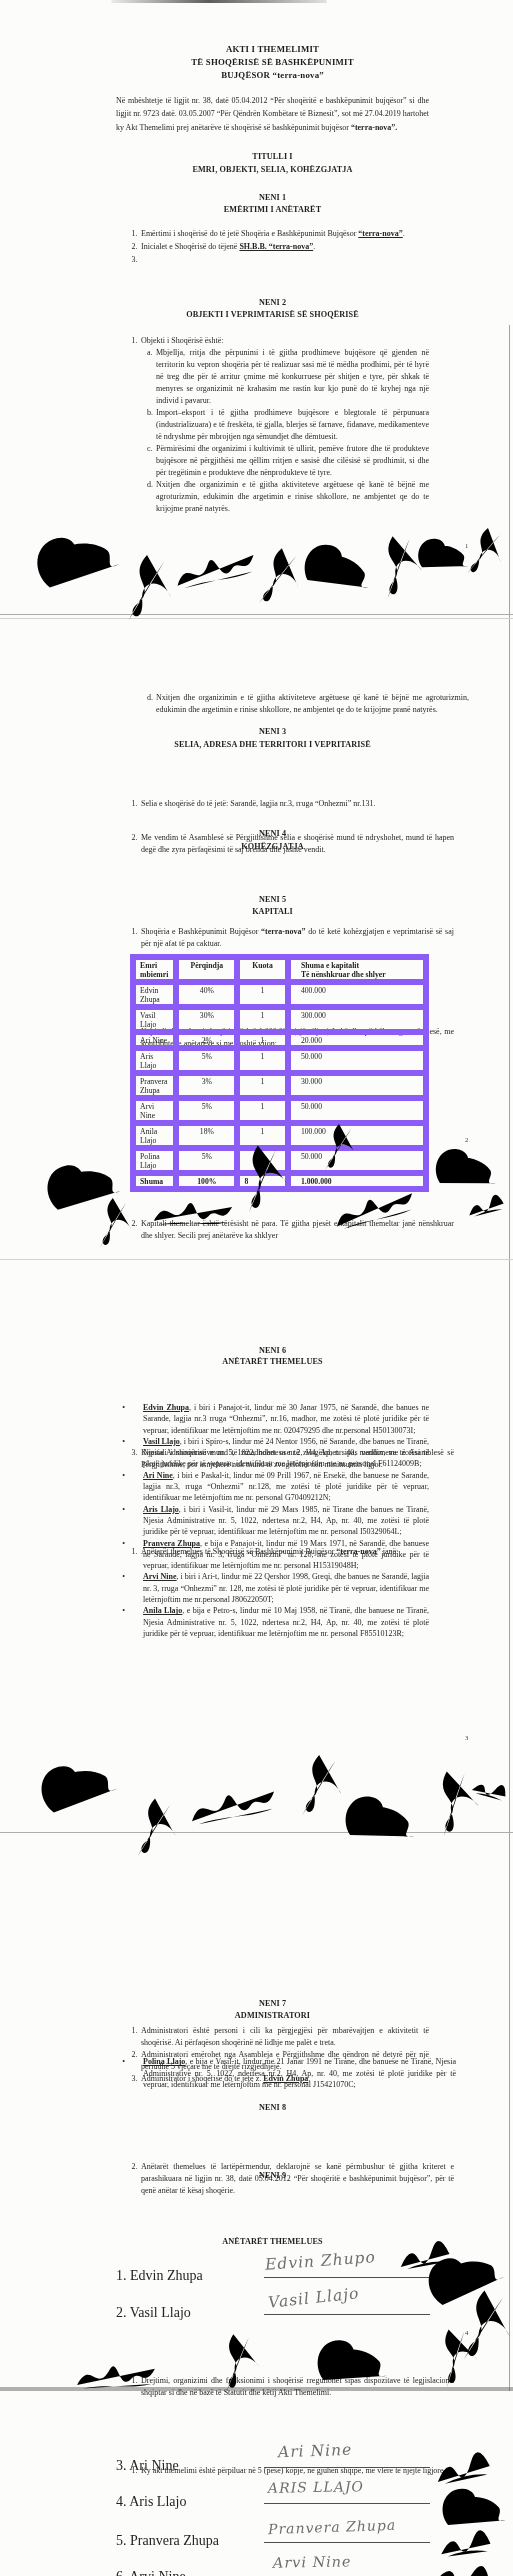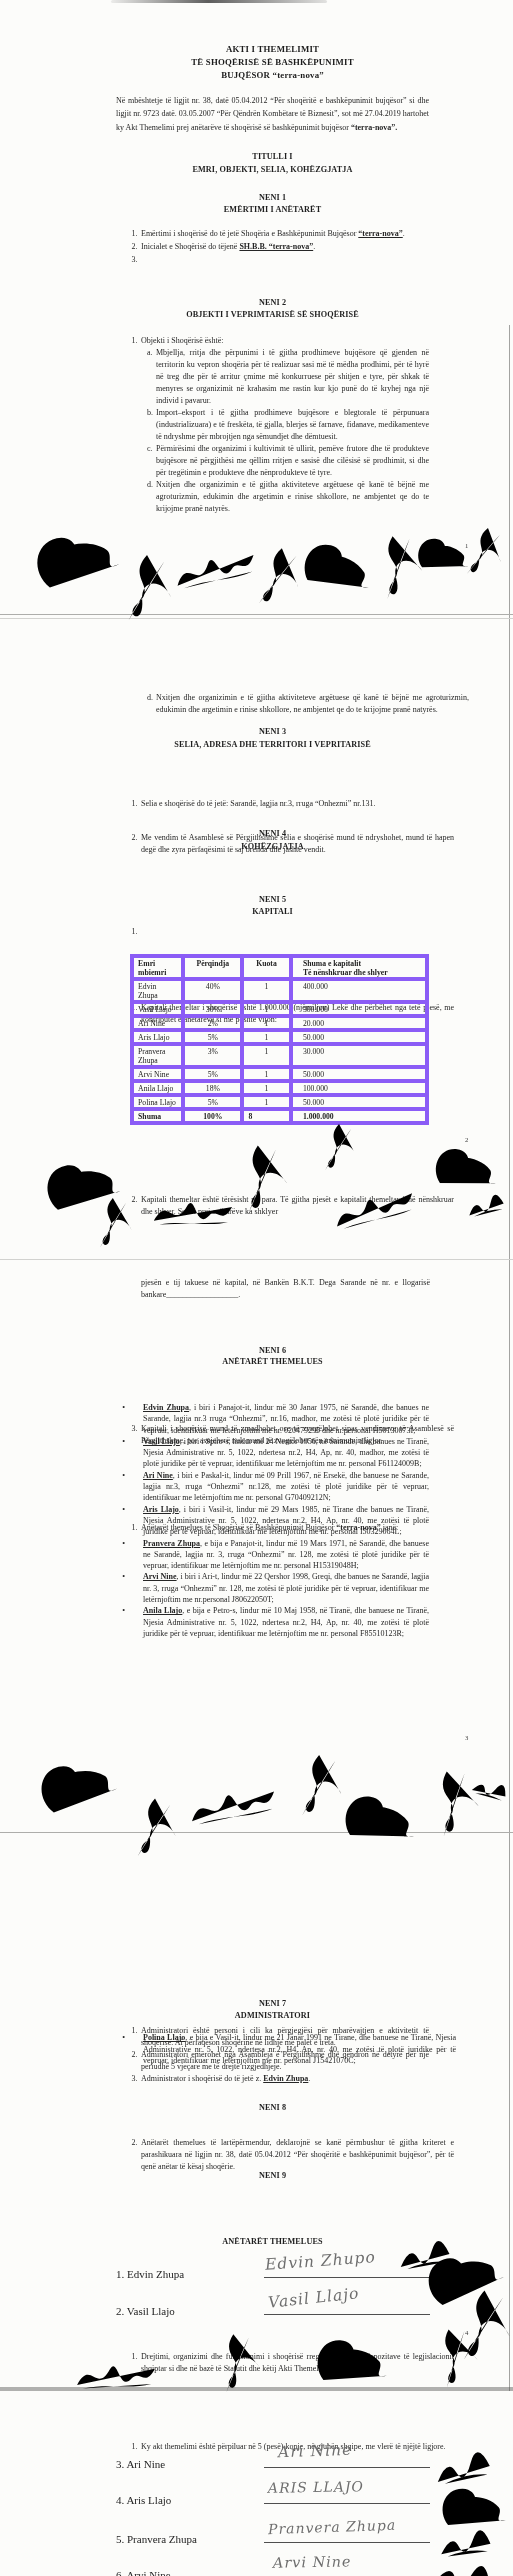--- a/index.html
+++ b/index.html
@@ -19,29 +19,29 @@
   .p{font-size:8px;line-height:13px;text-align:justify;}
   .lh23{line-height:12px;}
   .lh22{line-height:11.3px;}
   .item{position:relative;padding-left:25px;}
   .item > .n{position:absolute;left:15.5px;}
   .subitem{position:relative;padding-left:40px;}
   .subitem > .n{position:absolute;left:31px;}
   .bullet{position:relative;padding-left:27px;}
   .bullet > .n{position:absolute;left:6.2px;}
   .captable{position:absolute;left:130px;top:954px;width:299px;border-collapse:collapse;font-size:7.7px;color:#222;}
-  .captable td,.captable th{border:4px solid #8b5cf6;padding:0.5px 4.1px;text-align:left;vertical-align:top;}
+  .captable td,.captable th{border:6px solid #8b5cf6;padding:0.5px 4.1px;text-align:left;vertical-align:top;}
   .captable th{font-weight:bold;}
   .captable .cnum{text-align:center;width:36px;}
   .captable .cpct{text-align:center;width:47px;}
   .captable .camt{padding-left:10.3px;width:118px;}
   .captable tr.total td{font-weight:bold;}
   .pageno{position:absolute;font-size:6.7px;color:#3a3a3a;}
   .sigline{position:absolute;left:264px;width:166px;border-top:1px solid #4f4f4f;height:0;}
-  .siglabel{position:absolute;left:116px;font-size:11px;color:#242424;}
+  .siglabel{position:absolute;left:116px;font-size:14px;color:#242424;}
   .hand{
     position:absolute;
     font-family:"DejaVu Serif",serif;
     font-style:italic;
     color:#6e6e6e;
     letter-spacing:1px;
     white-space:nowrap;
   }
   .sig{position:absolute;overflow:visible;}
   .hline{position:absolute;left:0;width:513px;height:0.5px;background:#adadaa;}
@@ -154,20 +154,21 @@
     <div class="abs col p lh23 item" style="top:783px;">
       <span class="n">2.</span>
       <span><span>Me vendim të Asamblesë së Përgjithshme selia e shoqërisë mund të ndryshohet, mund të hapen degë dhe zyra përfaqësimi të saj brenda dhe jashtë vendit.</span></span>
     </div>
 
     <div class="abs col h" style="top:828px;">NENI 4</div>
     <div class="abs col h" style="top:841px;">KOHËZGJATJA</div>
 
     <div class="abs col p lh23 item" style="top:853px;">
       <span class="n">1.</span>
+      <span><span>Shoqëria e Bashkëpunimit Bujqësor </span><span style="font-weight: bold;">“terra-nova”</span><span> do të ketë kohëzgjatjen e veprimtarisë së saj për një afat të pa caktuar.</span></span>
     </div>
 
     <div class="abs col h" style="top:894px;">NENI 5</div>
     <div class="abs col h" style="top:906px;">KAPITALI</div>
 
     <div class="abs col p lh23 item" style="top:929px;">
       <span class="n">1.</span>
       <span><span>Kapitali themeltar i shoqërisë është 1.000.000 (njëmiljon) Lekë dhe përbëhet nga tetë  pjesë,  me kontributet e anëtarëve si me poshtë vijon:</span></span>
     </div>
 
@@ -241,21 +242,20 @@
 
     <div class="abs col p lh23 item" style="top:1097px;">
       <span class="n">2.</span>
       <span><span>Kapitali themeltar është tërësisht në para. Të gjitha pjesët e kapitalit themeltar janë nënshkruar dhe shlyer. Secili prej anëtarëve ka shklyer</span></span>
     </div>
 
     <div class="pageno" style="left:465px;top:1136px;">2</div>
   </div>
 
   <div>
-    <div class="abs col p lh23" style="top:1277px;padding-left:25px;width:289px;"><span>pjesën e tij takuese në kapital, në Bankën  B.K.T. Dega Sarande  në nr. e llogarisë bankare__________________.</span></div>
 
     <div class="abs col p lh23 item" style="top:1302px;">
       <span class="n">3.</span>
       <span><span>Kapitali i shoqërisë mund të zmadhohet ose të zvogëlohet sipas vendimeve të Asamblesë së Përgjithshme, por asnjeherë nuk mund të zvogëlohet nën minimumin ligjor.</span></span>
     </div>
 
     <div class="abs col h" style="top:1345px;">NENI 6</div>
     <div class="abs col h" style="top:1356px;">ANËTARËT THEMELUES</div>
 
     <div class="abs col p lh22 item" style="top:1377px;">

